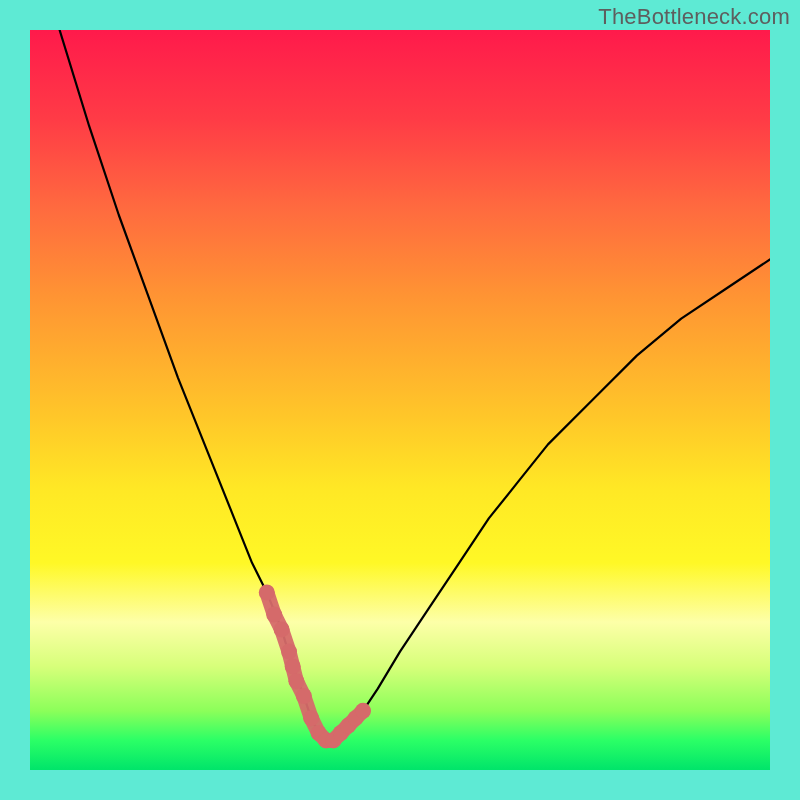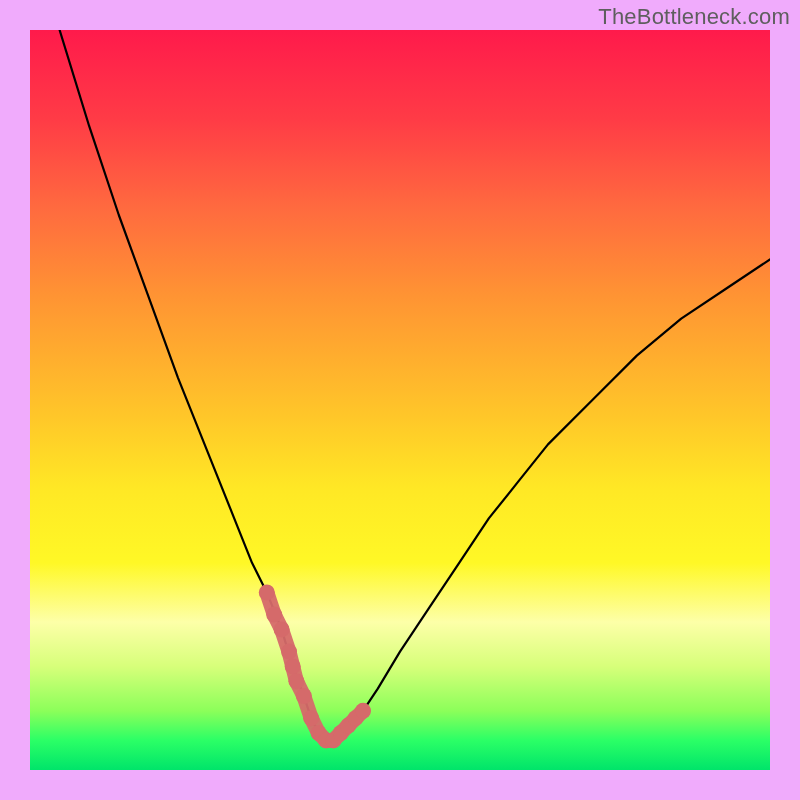--- a/index.html
+++ b/index.html
@@ -10,21 +10,21 @@
     background: #000;
     overflow: hidden;
     font-family: Arial, Helvetica, sans-serif;
   }
   .frame {
     position: absolute;
     left: 0;
     top: 0;
     width: 800px;
     height: 800px;
-    background: #f0abfc;
+    background: #5eead4;
   }
   .plot-area {
     position: absolute;
     left: 30px;
     top: 30px;
     width: 740px;
     height: 740px;
     
     background: linear-gradient(to bottom,
       #ff1a4b 0%,

